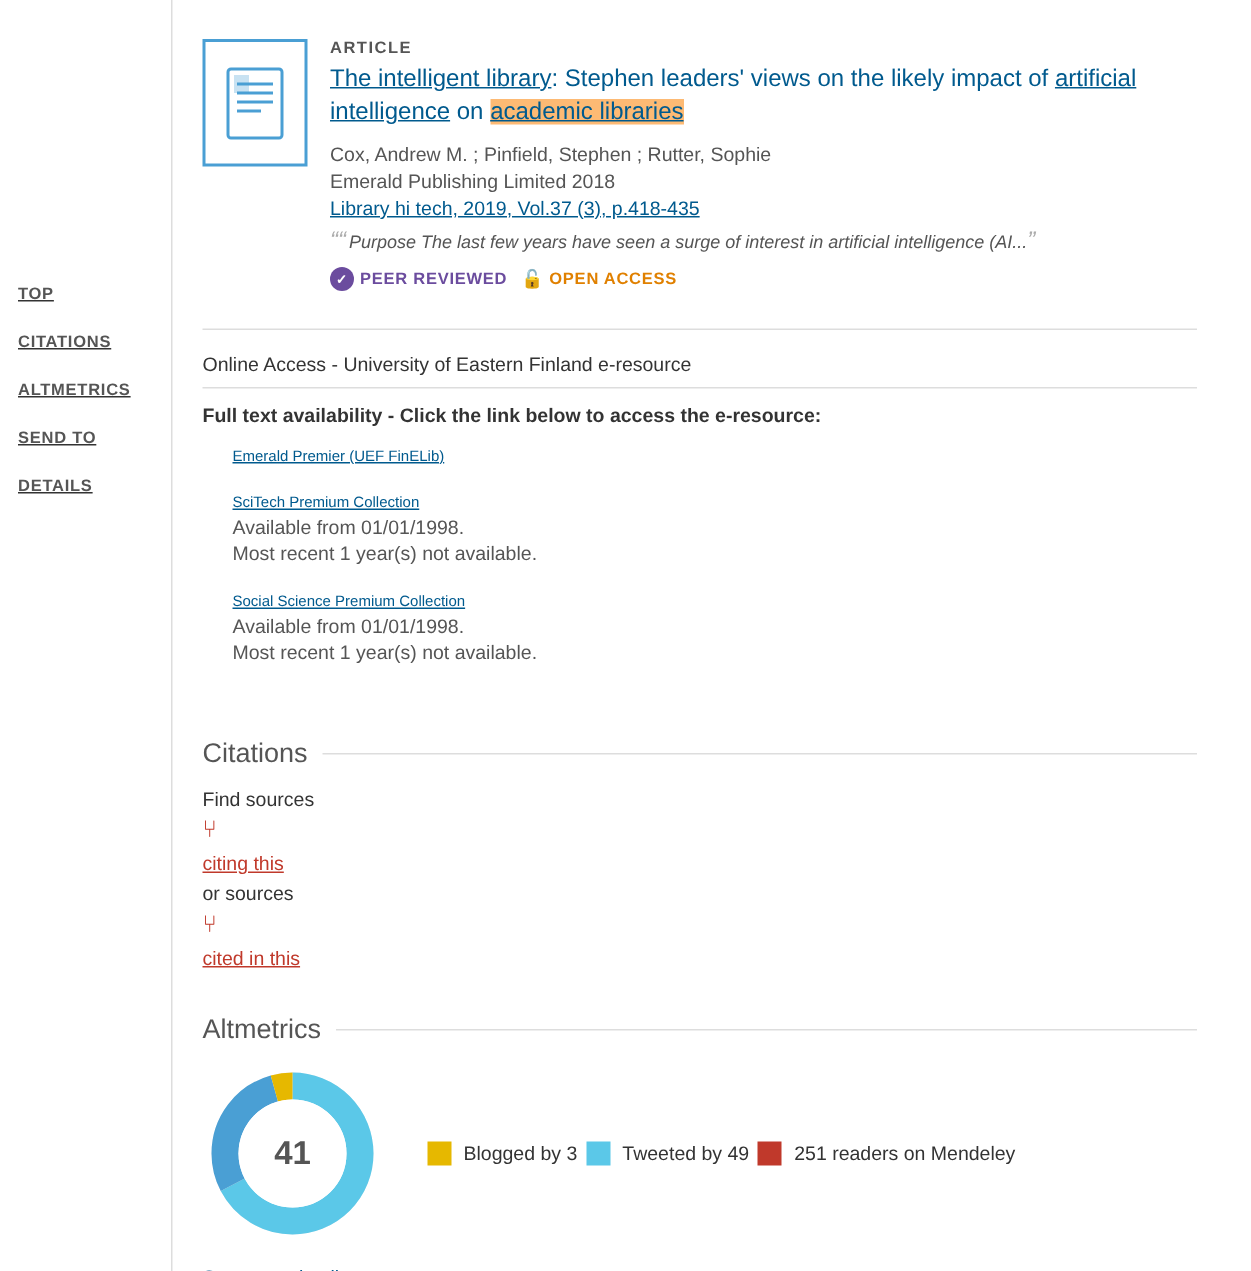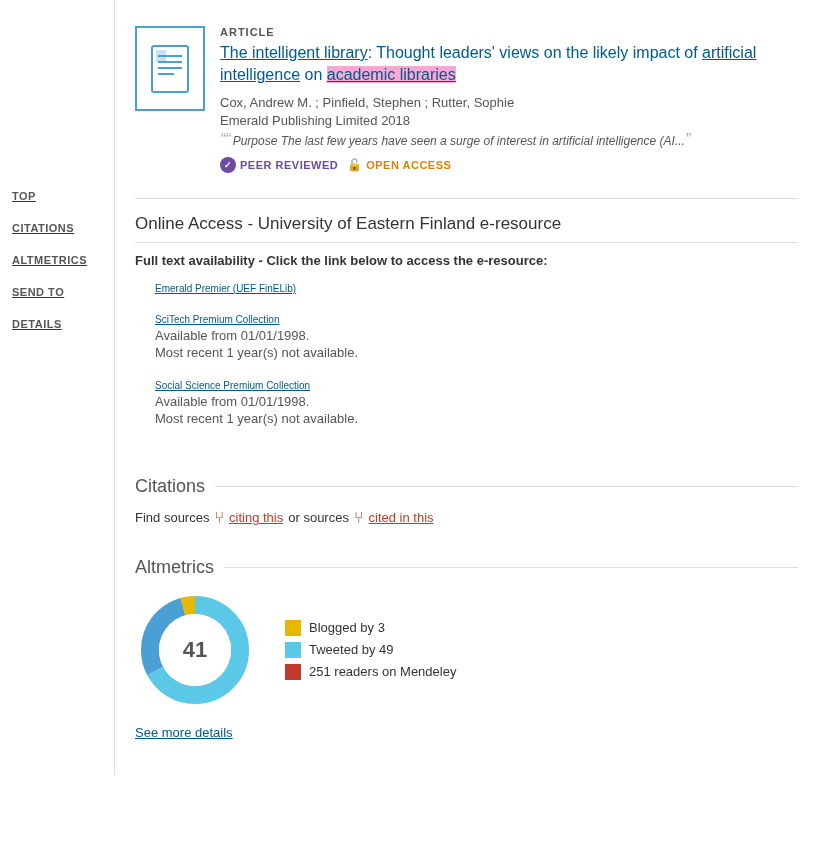--- a/index.html
+++ b/index.html
@@ -69,42 +69,42 @@
     .section { padding: 15px 0; }
     .section-title { font-size: 18px; color: #555; margin-bottom: 10px; font-weight: normal; }
     .section-subtitle { font-size: 13px; color: #333; font-weight: bold; margin-bottom: 15px; }
 
     .access-link { color: #005a8e; text-decoration: underline; font-size: 10px; margin-bottom: 3px; display: block; cursor: pointer; }
     .access-info { color: #555; font-size: 13px; margin-bottom: 2px; }
     .access-block { margin-bottom: 20px; padding-left: 20px; }
 
     
     .citations-section { padding: 15px 0; }
-    .citations-links { display: flex; align-items: center; gap: 5px; font-size: 13px; }
+    .citations-links { display: flex; gap: 5px; font-size: 13px; flex-direction: column; }
     .citations-links .find-label { color: #333; }
     .citations-links .cite-link { color: #c0392b; text-decoration: underline; cursor: pointer; display: flex; align-items: center; gap: 3px; }
     .citations-links .or-text { color: #333; }
 
     
     .altmetrics-section { padding: 15px 0; }
 
     .altmetrics-content { display: flex; align-items: center; gap: 30px; }
 
     
     .donut-container { position: relative; width: 120px; height: 120px; }
     .donut-number {
       position: absolute;
       top: 50%; left: 50%;
       transform: translate(-50%, -50%);
       font-size: 22px;
       font-weight: bold;
       color: #555;
     }
 
-    .altmetrics-legend { display: flex; flex-direction: column; gap: 6px; }
+    .altmetrics-legend { display: flex; flex-direction: row; gap: 6px; }
     .legend-item { display: flex; align-items: center; gap: 8px; font-size: 13px; color: #333; }
     .legend-color { width: 16px; height: 16px; display: inline-block; }
 
     .see-more-link { display: block; color: #005a8e; text-decoration: underline; font-size: 13px; margin-top: 15px; cursor: pointer; }
 
     
     .section-heading-line {
       display: flex;
       align-items: center;
       gap: 10px;
@@ -140,42 +140,45 @@
           <line x1="8" y1="12" x2="32" y2="12" stroke="#4a9fd4" stroke-width="2"></line>
           <line x1="8" y1="18" x2="32" y2="18" stroke="#4a9fd4" stroke-width="2"></line>
           <line x1="8" y1="24" x2="32" y2="24" stroke="#4a9fd4" stroke-width="2"></line>
           <line x1="8" y1="30" x2="24" y2="30" stroke="#4a9fd4" stroke-width="2"></line>
           <rect x="6" y="6" width="10" height="12" fill="#4a9fd4" opacity="0.3"></rect>
         </svg>
       </div>
       <div class="article-meta">
         <div class="article-type">ARTICLE</div>
         <div class="article-title">
-          <span style="text-decoration: underline; color:#005a8e;">The intelligent library</span><span>: Thought leaders' views on the likely impact of </span><span style="color:#005a8e; text-decoration:underline; cursor:pointer;">artificial intelligence</span><span> on </span><span style="text-decoration:underline; background:#f9a8d4; color:#005a8e;">academic libraries</span>
+          <span style="text-decoration: underline; color:#005a8e;">The intelligent library</span><span>: Stephen leaders' views on the likely impact of </span><span style="color:#005a8e; text-decoration:underline; cursor:pointer;">artificial intelligence</span><span> on </span><span style="text-decoration:underline; background:#fdba74; color:#005a8e;">academic libraries</span>
         </div>
         <div class="article-authors">Cox, Andrew M. ; Pinfield, Stephen ; Rutter, Sophie</div>
         <div class="article-publisher">Emerald Publishing Limited 2018</div>
+        <div class="article-journal" style="cursor:pointer;">
+          <span>Library hi tech, 2019, Vol.37 (3), p.418-435</span>
+        </div>
         <div class="article-abstract">Purpose The last few years have seen a surge of interest in artificial intelligence (AI...</div>
         <div class="badges">
           <div class="badge badge-peer">
             <span style="display:inline-flex; align-items:center; justify-content:center; width:16px; height:16px; background:#6b4c9e; border-radius:50%; color:#fff; font-size:9px; font-weight:bold;">✓</span>
             <span>PEER REVIEWED</span>
           </div>
           <div class="badge badge-open">
             <span style="display:inline-flex; align-items:center; justify-content:center; width:14px; height:14px; font-size:12px;">🔓</span>
             <span>OPEN ACCESS</span>
           </div>
         </div>
       </div>
     </div>
 
     <hr class="section-divider">
 
     <div class="section">
-      <div class="section-title" style="font-size:17px; color:#333; margin-bottom:8px;">Online Access - University of Eastern Finland e-resource</div>
+      <div class="section-title" style="font-size:13px; color:#333; margin-bottom:8px;">Online Access - University of Eastern Finland e-resource</div>
       <hr class="section-divider">
       <div style="margin-top:10px;">
         <div class="section-subtitle">Full text availability - Click the link below to access the e-resource:</div>
 
         <div class="access-block">
           <a class="access-link">Emerald Premier (UEF FinELib)</a>
         </div>
 
         <div class="access-block">
           <a class="access-link">SciTech Premium Collection</a>

